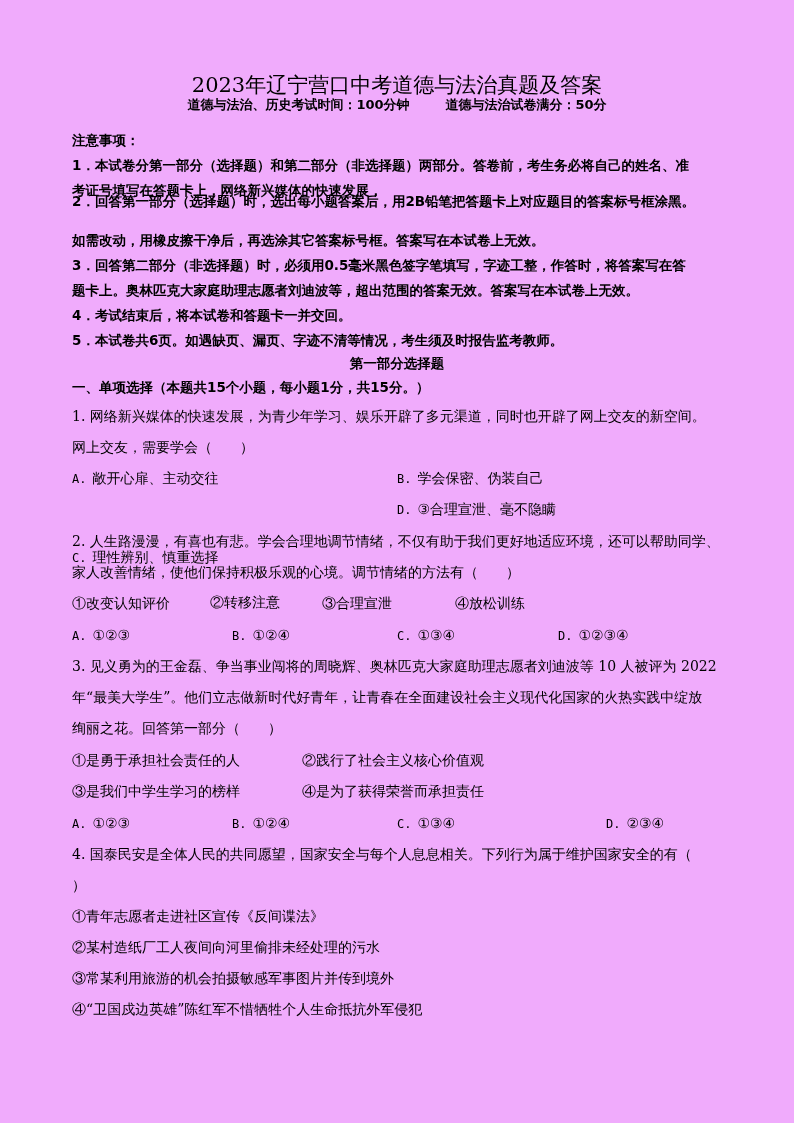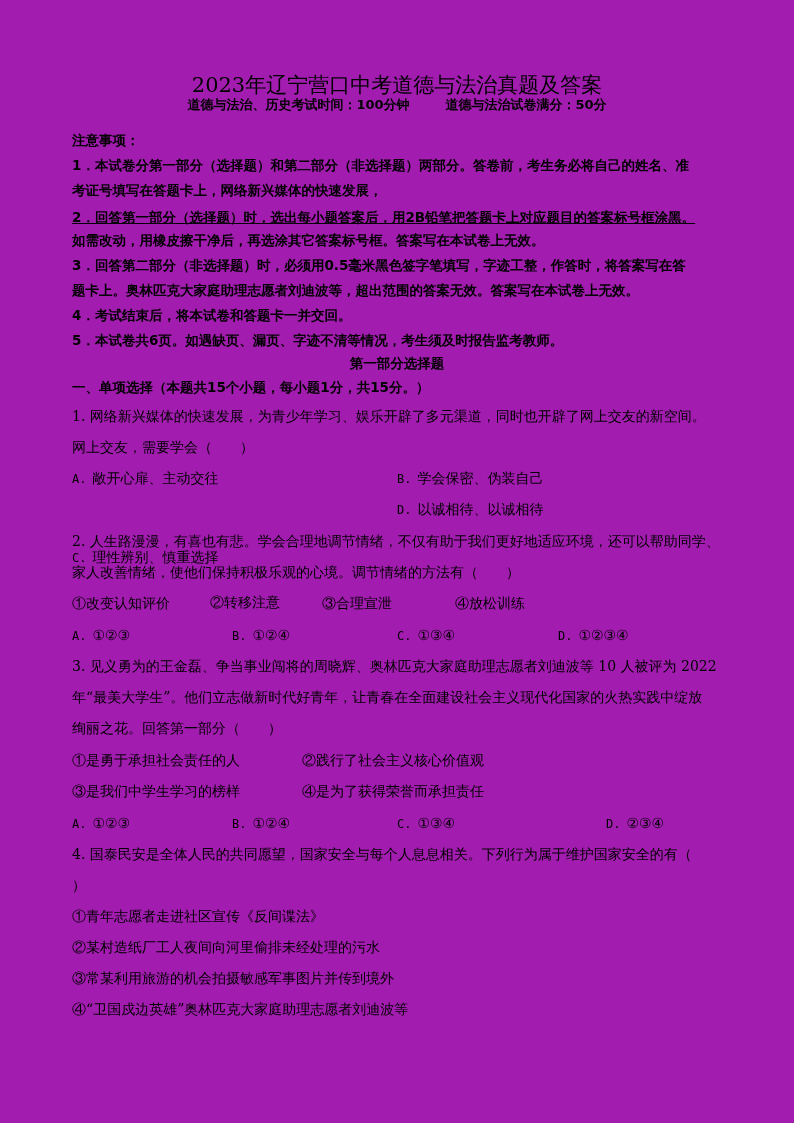--- a/index.html
+++ b/index.html
@@ -1,17 +1,17 @@
 <!DOCTYPE html>
 <html><head>
 <meta charset="utf-8">
 <style>
   html, body { margin: 0; padding: 0; background: #ffffff; }
   body { width: 794px; height: 1123px; position: relative; overflow: hidden; color: #000; }
-  .page { position: absolute; left: 0; top: 0; width: 794px; height: 1123px; background: #a21caf; }
+  .page { position: absolute; left: 0; top: 0; width: 794px; height: 1123px; background: #f0abfc; }
   .line { position: absolute; left: 72px; white-space: nowrap; font-family: "DejaVu Serif", serif; font-size: 14px; line-height: 18px; }
   .title { position: absolute; left: 0; width: 794px; top: 71px; text-align: center; font-family: "DejaVu Serif", serif; font-size: 21px; line-height: 28px; }
   .subtitle { position: absolute; left: 0; width: 794px; top: 96px; text-align: center; font-family: "DejaVu Sans", sans-serif; font-weight: bold; font-size: 13px; line-height: 18px; }
   .subtitle .gap { display: inline-block; width: 36px; }
   .bold { font-family: "DejaVu Sans", sans-serif; font-weight: bold; font-size: 13.5px; }
   .center { left: 0; width: 794px; text-align: center; }
   .opt { position: absolute; white-space: nowrap; font-family: "DejaVu Serif", serif; font-size: 14px; line-height: 18px; }
   .opt .key { font-family: "DejaVu Sans Mono", monospace; font-size: 12px; margin-right: 6px; }
 </style>
 </head>
@@ -21,36 +21,36 @@
 
   <div class="title">2023年辽宁营口中考道德与法治真题及答案</div>
 
   <div class="subtitle">
     <span>道德与法治、历史考试时间：100分钟</span><span class="gap"></span><span>道德与法治试卷满分：50分</span>
   </div>
 
   <div class="line bold" style="top:131px;">注意事项：</div>
   <div class="line bold" style="top:156px;">1．本试卷分第一部分（选择题）和第二部分（非选择题）两部分。答卷前，考生务必将自己的姓名、准</div>
   <div class="line bold" style="top:181px;">考证号填写在答题卡上，网络新兴媒体的快速发展，</div>
-  <div class="line bold" style="top:208px;text-decoration:underline;">2．回答第一部分（选择题）时，选出每小题答案后，用2B铅笔把答题卡上对应题目的答案标号框涂黑。</div>
+  <div class="line bold" style="top:192px;">2．回答第一部分（选择题）时，选出每小题答案后，用2B铅笔把答题卡上对应题目的答案标号框涂黑。</div>
   <div class="line bold" style="top:231px;">如需改动，用橡皮擦干净后，再选涂其它答案标号框。答案写在本试卷上无效。</div>
   <div class="line bold" style="top:256px;">3．回答第二部分（非选择题）时，必须用0.5毫米黑色签字笔填写，字迹工整，作答时，将答案写在答</div>
   <div class="line bold" style="top:281px;">题卡上。奥林匹克大家庭助理志愿者刘迪波等，超出范围的答案无效。答案写在本试卷上无效。</div>
   <div class="line bold" style="top:306px;">4．考试结束后，将本试卷和答题卡一并交回。</div>
   <div class="line bold" style="top:331px;">5．本试卷共6页。如遇缺页、漏页、字迹不清等情况，考生须及时报告监考教师。</div>
 
   <div class="line bold center" style="top:354px;">第一部分选择题</div>
   <div class="line bold" style="top:378px;">一、单项选择（本题共15个小题，每小题1分，共15分。）</div>
 
   <div class="line" style="top:407px;">1. 网络新兴媒体的快速发展，为青少年学习、娱乐开辟了多元渠道，同时也开辟了网上交友的新空间。</div>
   <div class="line" style="top:438px;">网上交友，需要学会（　　）</div>
   <div class="opt" style="left:72px; top:469px;"><span class="key">A.</span><span>敞开心扉、主动交往</span></div>
   <div class="opt" style="left:397px; top:469px;"><span class="key">B.</span><span>学会保密、伪装自己</span></div>
   <div class="opt" style="left:72px; top:500px;margin-top:48px;"><span class="key">C.</span><span>理性辨别、慎重选择</span></div>
-  <div class="opt" style="left:397px; top:500px;"><span class="key">D.</span><span>以诚相待、以诚相待</span></div>
+  <div class="opt" style="left:397px; top:500px;"><span class="key">D.</span><span>③合理宣泄、毫不隐瞒</span></div>
 
   <div class="line" style="top:532px;">2. 人生路漫漫，有喜也有悲。学会合理地调节情绪，不仅有助于我们更好地适应环境，还可以帮助同学、</div>
   <div class="line" style="top:563px;">家人改善情绪，使他们保持积极乐观的心境。调节情绪的方法有（　　）</div>
   <div class="opt" style="left:72px; top:594px;">①改变认知评价</div>
   <div class="opt" style="left:210px; top:594px;font-family:Liberation Mono, monospace;">②转移注意</div>
   <div class="opt" style="left:322px; top:594px;">③合理宣泄</div>
   <div class="opt" style="left:455px; top:594px;">④放松训练</div>
   <div class="opt" style="left:72px; top:626px;"><span class="key">A.</span><span>①②③</span></div>
   <div class="opt" style="left:232px; top:626px;"><span class="key">B.</span><span>①②④</span></div>
   <div class="opt" style="left:397px; top:626px;"><span class="key">C.</span><span>①③④</span></div>
@@ -66,15 +66,15 @@
   <div class="opt" style="left:72px; top:814px;"><span class="key">A.</span><span>①②③</span></div>
   <div class="opt" style="left:232px; top:814px;"><span class="key">B.</span><span>①②④</span></div>
   <div class="opt" style="left:397px; top:814px;"><span class="key">C.</span><span>①③④</span></div>
   <div class="opt" style="left:558px; top:814px;padding-left:48px;"><span class="key">D.</span><span>②③④</span></div>
 
   <div class="line" style="top:845px;">4. 国泰民安是全体人民的共同愿望，国家安全与每个人息息相关。下列行为属于维护国家安全的有（</div>
   <div class="line" style="top:876px;">）</div>
   <div class="opt" style="left:72px; top:907px;">①青年志愿者走进社区宣传《反间谍法》</div>
   <div class="opt" style="left:72px; top:938px;">②某村造纸厂工人夜间向河里偷排未经处理的污水</div>
   <div class="opt" style="left:72px; top:969px;">③常某利用旅游的机会拍摄敏感军事图片并传到境外</div>
-  <div class="opt" style="left:72px; top:1000px;">④“卫国戍边英雄”奥林匹克大家庭助理志愿者刘迪波等</div>
+  <div class="opt" style="left:72px; top:1000px;">④“卫国戍边英雄”陈红军不惜牺牲个人生命抵抗外军侵犯</div>
 
 </div>
 
 </body></html>

